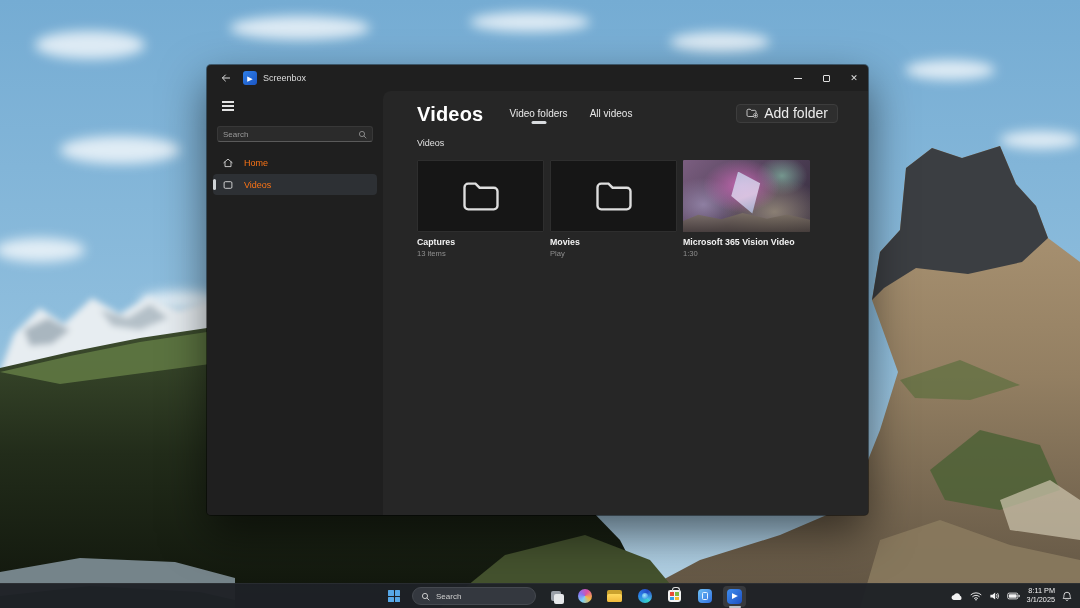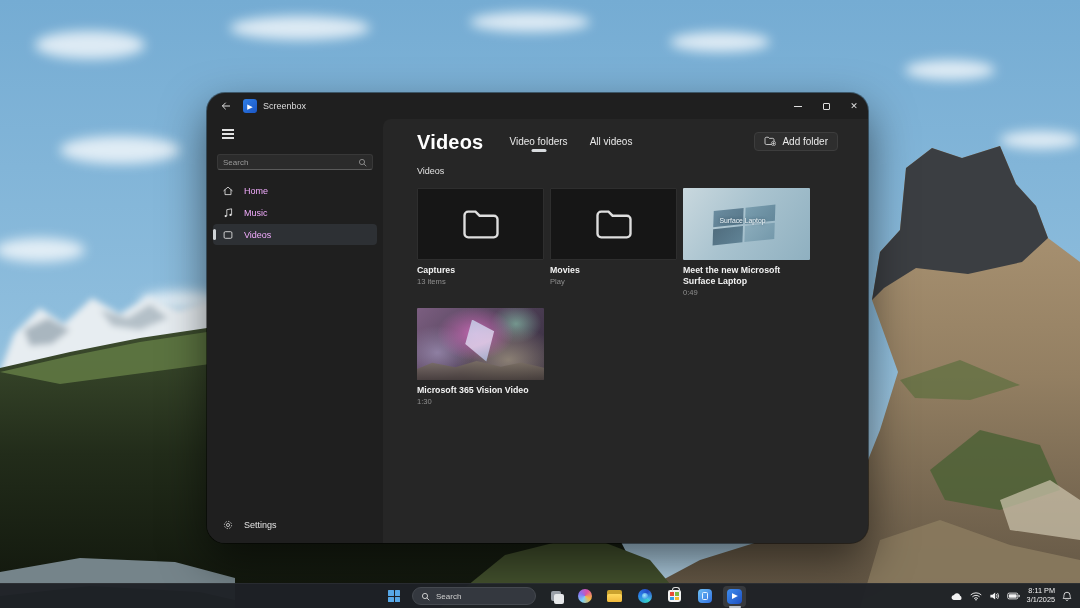--- a/index.html
+++ b/index.html
@@ -4,22 +4,22 @@
 <style>
   * { margin:0; padding:0; box-sizing:border-box; }
   html,body { width:1080px; height:608px; overflow:hidden; font-family:"Liberation Sans", sans-serif; background:#000; }
   .stage { position:relative; width:1080px; height:608px; overflow:hidden; }
 
   
   .wallpaper { position:absolute; inset:0; }
 
   
   .window { position:absolute; left:207px; top:65px; width:661px; height:450px;
-            background:#1f1f1f; border-radius:18px; box-shadow:0 18px 45px rgba(0,0,0,.55), 0 0 0 1px rgba(0,0,0,.45);
-            display:flex; flex-direction:column; overflow:hidden; color:#e8e8e8;margin-top:28px; }
+            background:#1f1f1f; border-radius:4px; box-shadow:0 18px 45px rgba(0,0,0,.55), 0 0 0 1px rgba(0,0,0,.45);
+            display:flex; flex-direction:column; overflow:hidden; color:#e8e8e8; }
   .titlebar { height:26px; display:flex; align-items:center; flex:0 0 auto; padding-left:8px; }
   .tb-back { width:22px; height:18px; display:flex; align-items:center; justify-content:center; color:#e6e6e6; border-radius:3px; }
   .app-icon { width:14px; height:14px; border-radius:3px; margin:0 6px 0 6px;
               background:linear-gradient(135deg,#2f7fe8,#1b56c4); display:flex; align-items:center; justify-content:center; }
   .app-icon span { color:#fff; font-size:7px; line-height:7px; }
   .tb-title { font-size:9px; color:#dcdcdc; }
   .tb-spacer { flex:1; }
   .tb-btn { width:28px; height:22px; display:flex; align-items:center; justify-content:center; color:#dfdfdf; font-size:9px; }
   .tb-min-glyph { display:block; width:8px; height:1px; background:#dfdfdf; }
   .tb-max-glyph { display:block; width:7px; height:7px; border:1px solid #dfdfdf; border-radius:1px; }
@@ -28,39 +28,39 @@
 
   
   .sidebar { width:176px; flex:0 0 auto; display:flex; flex-direction:column; background:#1f1f1f; padding:0 6px; }
   .hamburger { width:26px; height:20px; margin:5px 0 0 4px; display:flex; flex-direction:column; justify-content:center; gap:2.5px; border-radius:3px; }
   .hamburger i { display:block; width:12px; height:1.4px; background:#e2e2e2; margin-left:5px; }
   .searchbox { margin:10px 4px 0 4px; height:16px; background:#2b2b2b; border:1px solid #383838; border-bottom-color:#5a5a5a;
                border-radius:3px; display:flex; align-items:center; padding:0 5px; }
   .searchbox input { flex:1; background:transparent; border:none; outline:none; color:#cfcfcf; font-size:8px; font-family:inherit; min-width:0; }
   .searchbox input::placeholder { color:#9a9a9a; }
   .nav { margin-top:10px; display:flex; flex-direction:column; gap:1px; }
-  .nav-item { position:relative; height:21px; display:flex; align-items:center; gap:10px; padding-left:9px; border-radius:4px; color:#f0abfc; }
+  .nav-item { position:relative; height:21px; display:flex; align-items:center; gap:10px; padding-left:9px; border-radius:4px; color:#f97316; }
   .nav-item.selected { background:#2d3034; }
   .nav-item.selected::before { content:""; position:absolute; left:0px; top:5px; width:2.5px; height:11px; border-radius:2px; background:#cfd3d6; }
   .nav-item .ni { width:12px; height:12px; flex:0 0 auto; display:flex; }
   .nav-item .nl { font-size:9px; }
   .nav-gap { height:4px; }
   .side-spacer { flex:1; }
   .settings-row { height:20px; margin-bottom:8px; display:flex; align-items:center; gap:10px; padding-left:9px; border-radius:4px; color:#e3e3e3; }
 
   
   .main { flex:1; background:#262626; border-radius:8px 0 0 0; padding:6px 30px 0 34px; display:flex; flex-direction:column; min-width:0; }
   .main-header { display:flex; align-items:center; height:30px; margin-top:2px; }
   .page-title { font-size:20px; font-weight:700; color:#ffffff; letter-spacing:.2px; }
   .tabs { display:flex; gap:22px; margin-left:26px; margin-top:3px; }
   .tab { position:relative; font-size:10px; color:#e9e9e9; padding-bottom:5px; }
   .tab.selected::after { content:""; position:absolute; left:50%; transform:translateX(-50%); bottom:0; width:15px; height:2.5px; border-radius:2px; background:#d8dbde; }
   .hdr-spacer { flex:1; }
   .add-folder-btn { height:19px; display:flex; align-items:center; gap:6px; padding:0 9px; background:#2e2e2e;
-                    border:1px solid #3d3d3d; border-radius:4px; color:#ececec; font-size:10px; margin-top:-2px; }
+                    border:1px solid #3d3d3d; border-radius:4px; color:#ececec; font-size:14px; margin-top:-2px; }
   .breadcrumb { margin-top:9px; font-size:9px; color:#e0e0e0; }
 
   .grid { margin-top:12px; display:grid; grid-template-columns:repeat(3,127px); column-gap:6px; row-gap:11px; }
   .tile { width:127px; }
   .thumb { width:127px; height:72px; background:#161616; border:1px solid #2e2e2e; border-radius:1px;
            display:flex; align-items:center; justify-content:center; position:relative; overflow:hidden; }
   .tile-name { margin-top:5px; font-size:8.8px; font-weight:700; color:#f2f2f2; line-height:11px; }
   .tile-meta { margin-top:1px; font-size:7.6px; color:#8f8f8f; }
 
   
@@ -224,50 +224,31 @@
         </div>
         <div class="nav">
           <div class="nav-item">
             <span class="ni">
                 <svg width="12" height="12" viewBox="0 0 20 20">
                   <path d="M3 9.5 L10 3.5 L17 9.5 M5 8.2 V16 H15 V8.2" fill="none" stroke="#e2e2e2" stroke-width="1.4" stroke-linecap="round" stroke-linejoin="round"></path>
                 </svg>
               </span>
             <span class="nl">Home</span>
           </div>
-          <div class="nav-item">
-            <span class="ni">
-                <svg width="12" height="12" viewBox="0 0 20 20">
-                  <path d="M8 15 V4.5 L16 3 V13" fill="none" stroke="#e2e2e2" stroke-width="1.4" stroke-linejoin="round"></path>
-                  <circle cx="6.2" cy="15.2" r="1.9" fill="#e2e2e2"></circle>
-                  <circle cx="14.2" cy="13.2" r="1.9" fill="#e2e2e2"></circle>
-                </svg>
-              </span>
-            <span class="nl">Music</span>
-          </div>
           <div class="nav-item selected">
             <span class="ni">
                 <svg width="12" height="12" viewBox="0 0 20 20">
                   <rect x="3.5" y="4.5" width="13" height="11" rx="2" fill="none" stroke="#e8e8e8" stroke-width="1.4"></rect>
                 </svg>
               </span>
             <span class="nl">Videos</span>
           </div>
           <div class="nav-gap"></div>
         </div>
         <div class="side-spacer"></div>
-        <div class="settings-row">
-          <span class="ni">
-              <svg width="12" height="12" viewBox="0 0 20 20">
-                <circle cx="10" cy="10" r="2.6" fill="none" stroke="#e2e2e2" stroke-width="1.3"></circle>
-                <circle cx="10" cy="10" r="6" fill="none" stroke="#e2e2e2" stroke-width="1.3" stroke-dasharray="2.4 2.2"></circle>
-              </svg>
-            </span>
-          <span class="nl" style="font-size:9px">Settings</span>
-        </div>
       </div>
 
       <div class="main">
         <div class="main-header">
           <div class="page-title">Videos</div>
           <div class="tabs">
             <div class="tab selected">Video folders</div>
             <div class="tab">All videos</div>
           </div>
           <div class="hdr-spacer"></div>
@@ -300,33 +281,20 @@
                   <path d="M3 5 C3 3.9 3.9 3 5 3 H9 l2.2 2.2 H19 C20.1 5.2 21 6.1 21 7.2 V15 C21 16.1 20.1 17 19 17 H5 C3.9 17 3 16.1 3 15 Z" fill="none" stroke="#dedede" stroke-width="1.3"></path>
                 </svg>
             </div>
             <div class="tile-name">Movies</div>
             <div class="tile-meta">Play</div>
           </div>
 
 
 
 
-          <div class="tile">
-            <div class="thumb surface">
-              <div class="sl-panes">
-                  <i></i>
-                  <i></i>
-                  <i></i>
-                  <i></i>
-                </div>
-              <div class="sl-label">Surface Laptop</div>
-            </div>
-            <div class="tile-name">Meet the new Microsoft Surface Laptop</div>
-            <div class="tile-meta">0:49</div>
-          </div>
 
           <div class="tile">
             <div class="thumb vision">
               <div class="vis-crystal"></div>
               <div class="vis-rock"></div>
             </div>
             <div class="tile-name">Microsoft 365 Vision Video</div>
             <div class="tile-meta">1:30</div>
           </div>
         </div>

